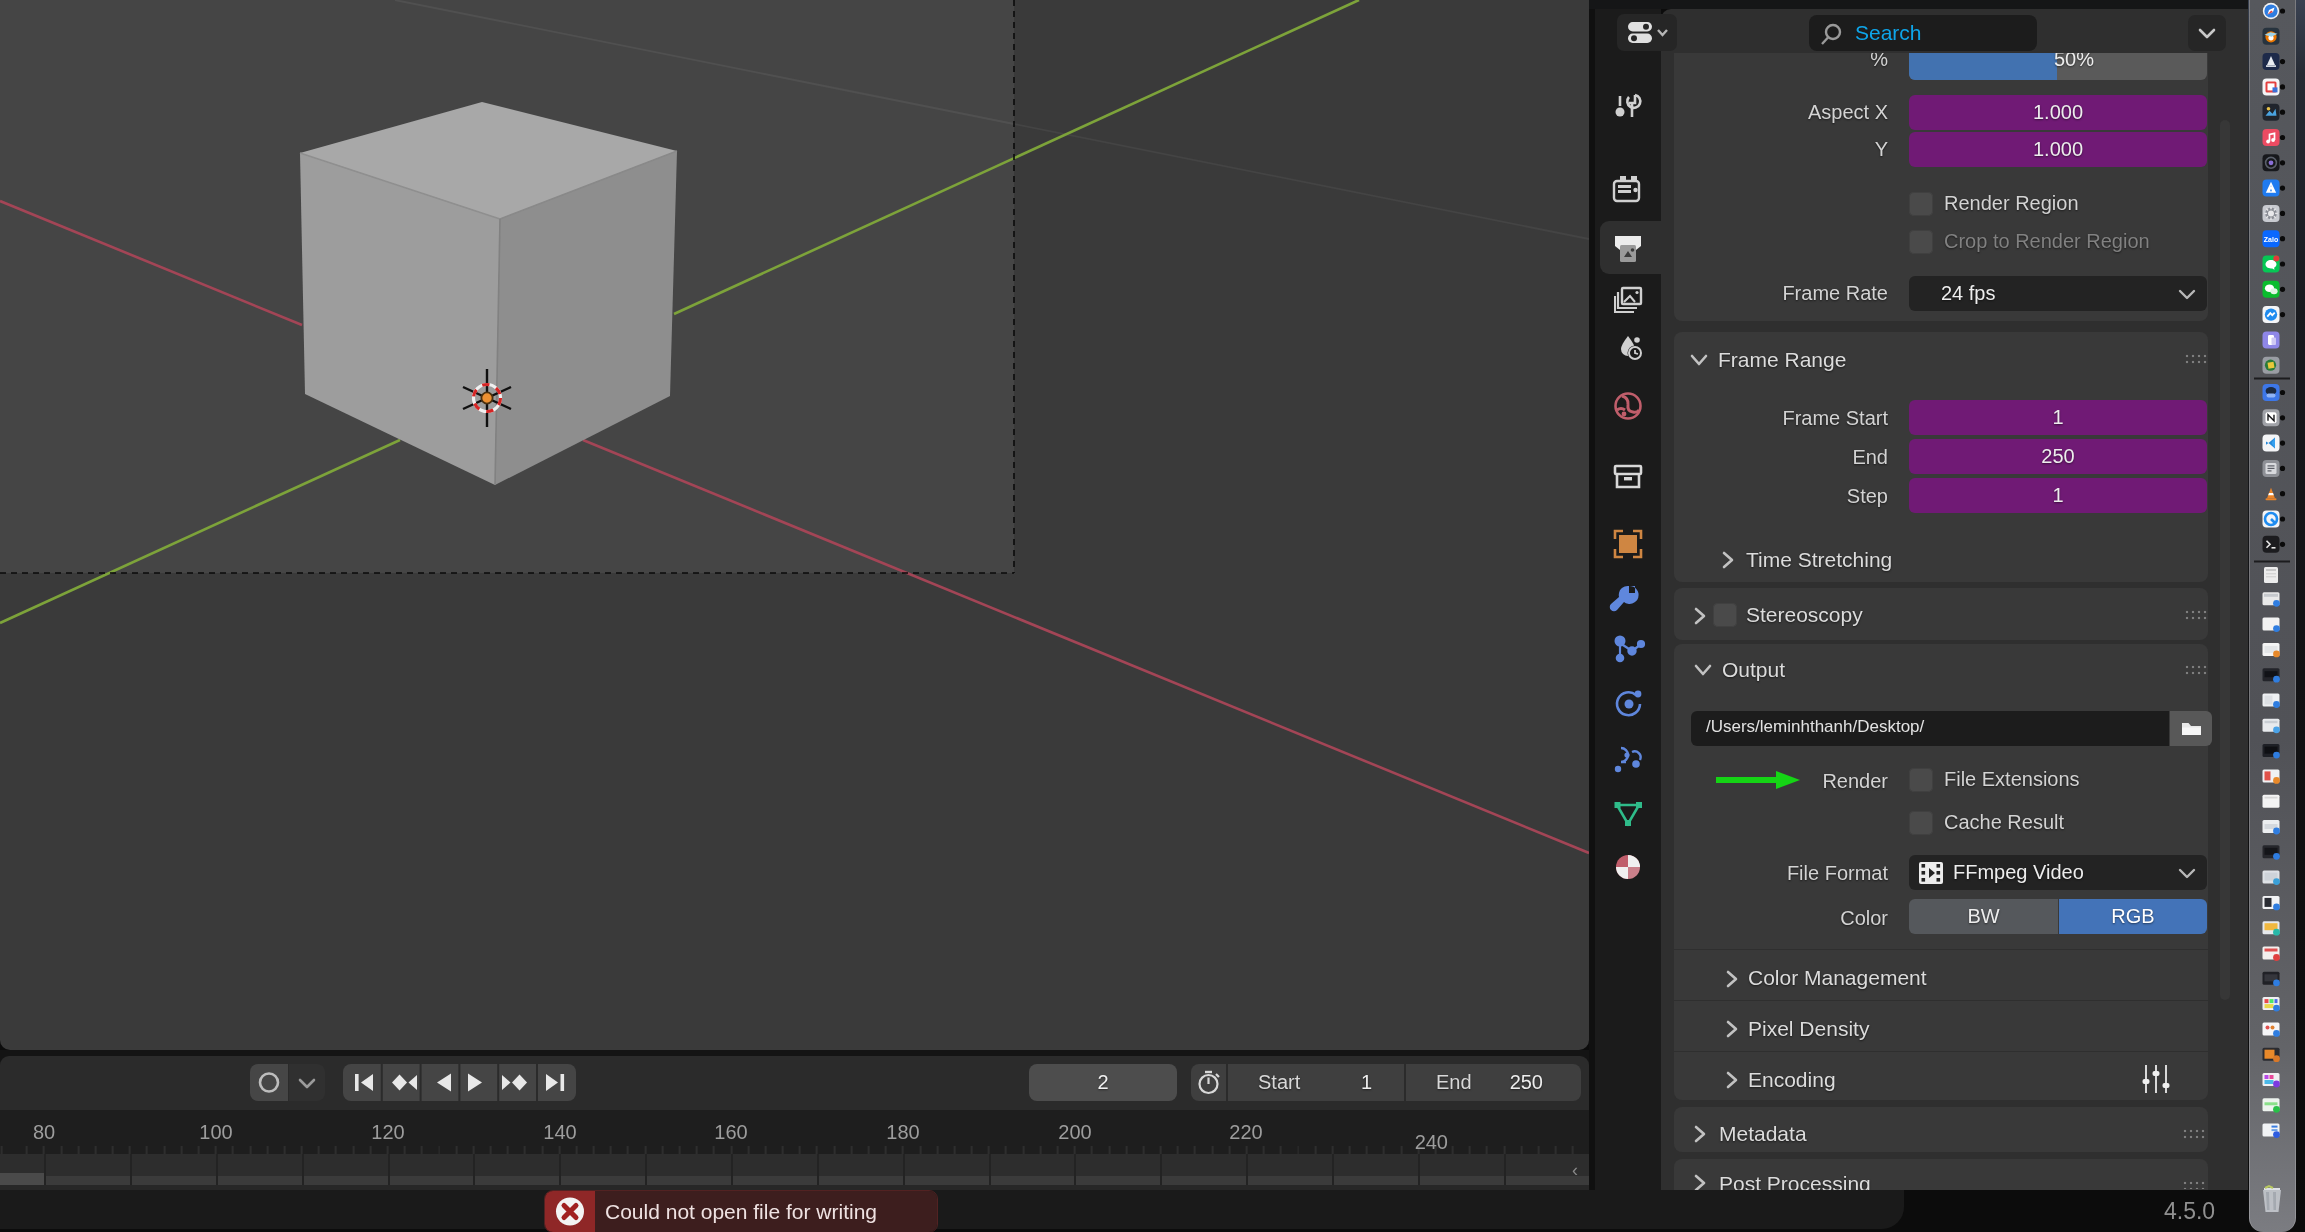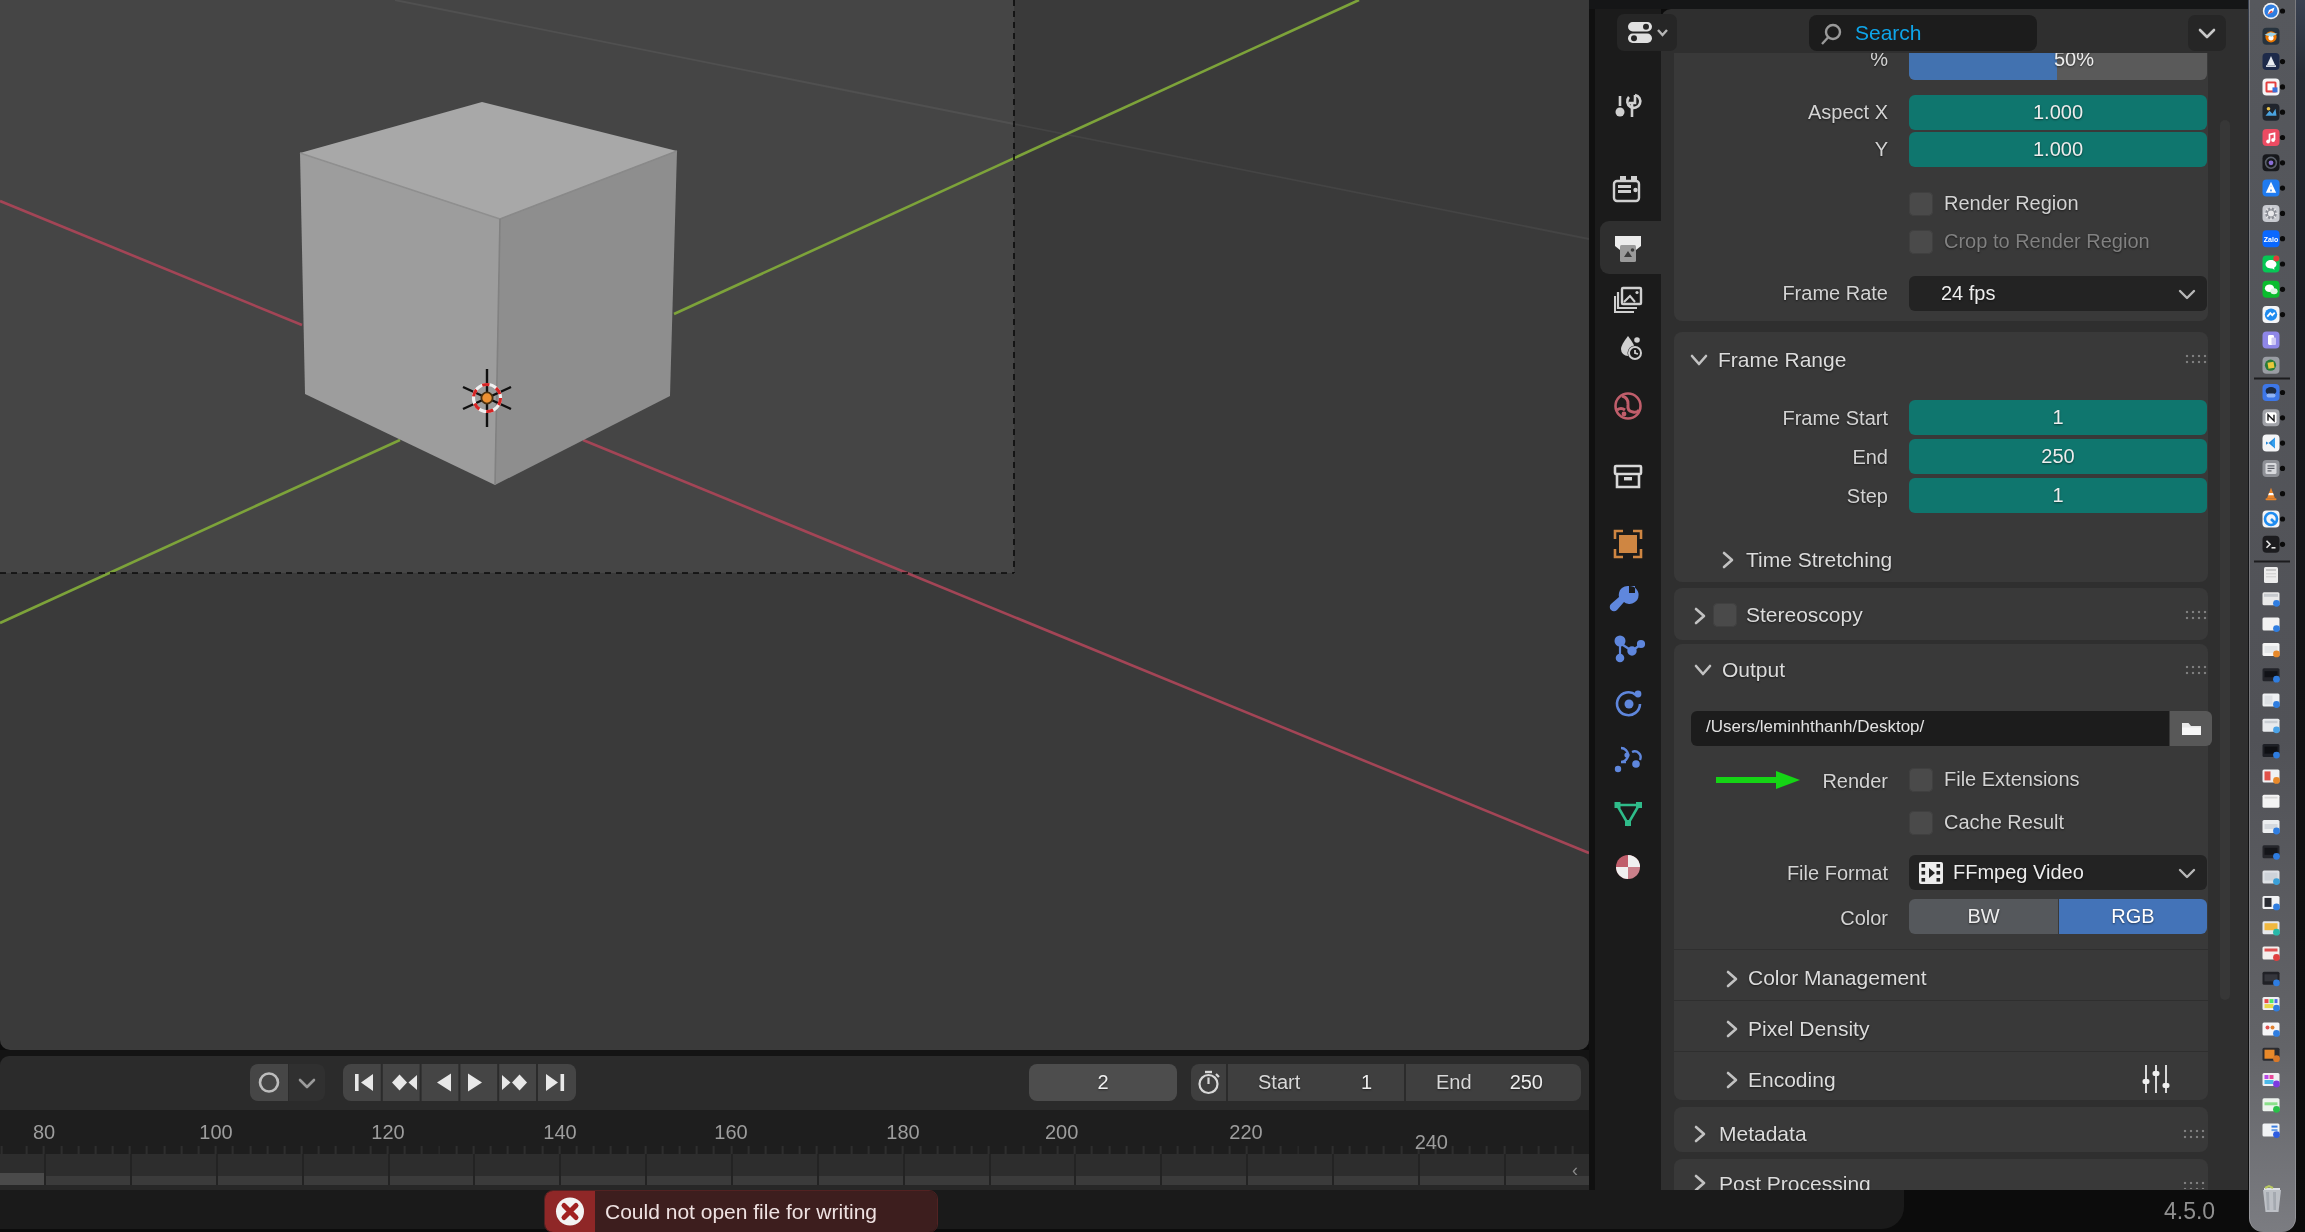--- a/index.html
+++ b/index.html
@@ -1,21 +1,21 @@
 <!DOCTYPE html>
 <html><head>
 <meta charset="utf-8">
 <style>
   html,body{margin:0;padding:0;width:2305px;height:1232px;background:#0c0c0c;
     font-family:"Liberation Sans",sans-serif;overflow:hidden;}
   .abs{position:absolute;}
   .lbl{position:absolute;color:#d3d3d3;font-size:20px;text-align:right;
     text-shadow:0 1px 2px rgba(0,0,0,.55);}
   .val{color:#ededed;font-size:20px;text-shadow:0 1px 2px rgba(0,0,0,.5);}
-  .field{position:absolute;left:1909px;width:298px;height:35px;background:#0f766e;
+  .field{position:absolute;left:1909px;width:298px;height:35px;background:#701a75;
     border-radius:6px;display:flex;align-items:center;justify-content:center;}
   .chk{position:absolute;left:1909px;width:24px;height:24px;background:#4a4a4a;border-radius:5px;box-shadow:inset 0 0 0 1px #404040;}
   .chklbl{position:absolute;left:1944px;color:#d3d3d3;font-size:20px;
     text-shadow:0 1px 2px rgba(0,0,0,.55);}
   .phead{position:absolute;color:#dcdcdc;font-size:21px;text-shadow:0 1px 2px rgba(0,0,0,.55);}
   .grip{position:absolute;width:23px;height:12px;
     background-image:radial-gradient(circle,#7e7e7e 1.3px,rgba(0,0,0,0) 1.6px);
     background-size:6px 6px;background-position:0 0;}
   .panel{position:absolute;left:1674px;width:534px;background:#393939;border-radius:8px;}
 </style>
@@ -122,21 +122,21 @@
 
   <div class="abs" style="left:0;top:60px;width:1589px;height:44px;background:#1e1e1e"></div>
   <div class="abs" style="left:0;top:96px;width:1589px;height:8px;background:repeating-linear-gradient(90deg,rgba(0,0,0,0) 0 15.18px,#2e2e2e 15.18px 17.18px);background-position:10.6px 0"></div>
   <div class="abs" style="left:0;top:60px;width:1589px;height:44px;color:#9d9d9d;font-size:20px">
     <span class="abs" style="left:14px;width:60px;text-align:center;top:11px">80</span>
     <span class="abs" style="left:186px;width:60px;text-align:center;top:11px">100</span>
     <span class="abs" style="left:358px;width:60px;text-align:center;top:11px">120</span>
     <span class="abs" style="left:530px;width:60px;text-align:center;top:11px">140</span>
     <span class="abs" style="left:701px;width:60px;text-align:center;top:11px">160</span>
     <span class="abs" style="left:873px;width:60px;text-align:center;top:11px">180</span>
-    <span class="abs" style="left:1045px;width:60px;text-align:left;top:11px">200</span>
+    <span class="abs" style="left:1045px;width:60px;text-align:center;top:11px">200</span>
     <span class="abs" style="left:1216px;width:60px;text-align:center;top:11px">220</span>
     <span class="abs" style="left:1388px;width:60px;text-align:right;top:21px">240</span>
   </div>
 
   <div class="abs" style="left:0;top:104px;width:1589px;height:36px;background:#2d2d2d">
     <svg width="1589" height="36">
       <rect x="0" y="22" width="1589" height="9" fill="#3b3b3b"></rect>
       <rect x="0" y="19" width="45" height="14" fill="#4a4a4a"></rect>
       <g stroke="#232323" stroke-width="2">
         <line x1="45" y1="0" x2="45" y2="36"></line>

